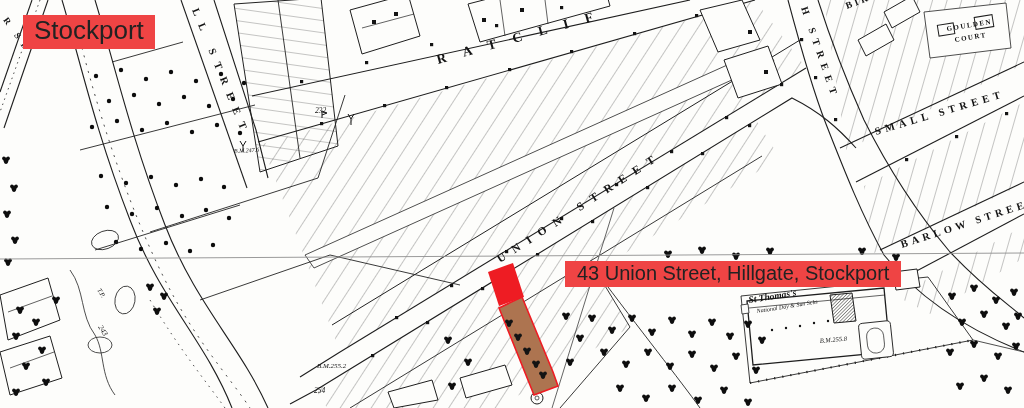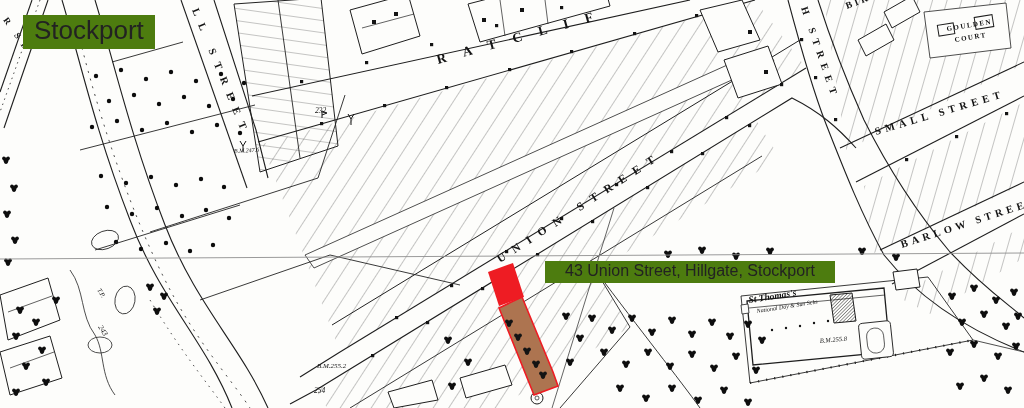--- a/index.html
+++ b/index.html
@@ -1,22 +1,22 @@
 <!DOCTYPE html>
 <html><head>
 <meta charset="utf-8">
 <style>
   html,body{margin:0;padding:0;background:#e5e5e5;}
   #stage{position:relative;width:1024px;height:408px;background:#fdfdfb;overflow:hidden;
          font-family:"Liberation Serif",serif;}
   svg{position:absolute;left:0;top:0;}
-  .map-label{position:absolute;background:#4d7c0f;color:#222;
+  .map-label{position:absolute;background:#ef4444;color:#222;
              font-family:"Liberation Sans",sans-serif;white-space:nowrap;line-height:1.12;}
   #corner-label{left:23px;top:15px;font-size:26px;padding:1px 11px 4px;}
-  #annotation-label{left:545px;top:261px;font-size:16px;padding:1px 20px 3px;}
+  #annotation-label{left:565px;top:261px;font-size:20px;padding:1px 12px 3px;}
   text{fill:#141414;}
   .street{font-family:"Liberation Serif",serif;font-weight:bold;}
   .tiny{font-family:"Liberation Serif",serif;font-style:italic;}
 </style>
 </head>
 <body>
 
 <div id="stage">
 <svg width="1024" height="408" viewBox="0 0 1024 408">
   <defs>

